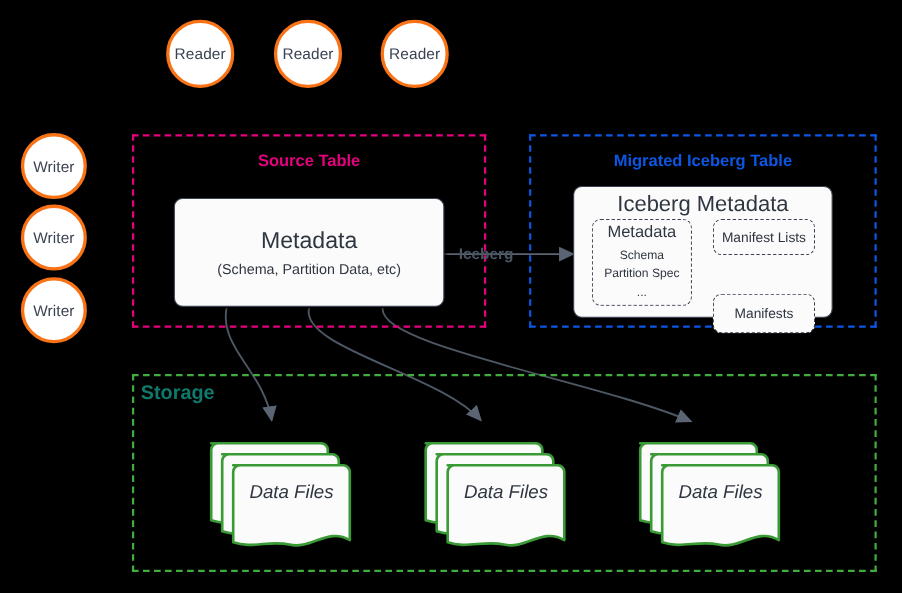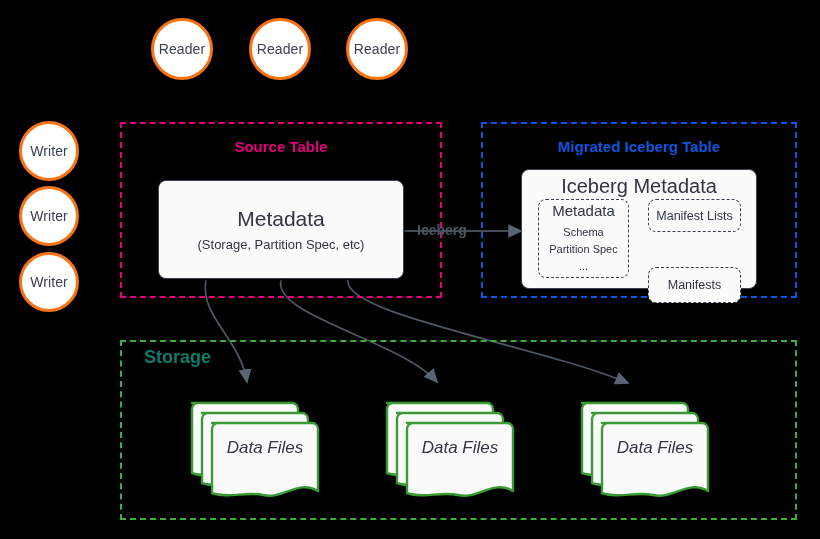--- a/index.html
+++ b/index.html
@@ -191,21 +191,21 @@
   <div class="node-circle writer-circle" style="left:19px; top:252px;">
     <span>Writer</span>
   </div>
 
   <div class="group-box" style="left:120px; top:122px; width:322px; height:176px; border:2.5px dashed #e6007e;"></div>
   <div class="group-title" style="left:120px; top:138px; width:322px; text-align:center; color:#e6007e;">Source Table</div>
 
   <div class="panel" style="left:158px; top:180px; width:246px; height:99px;">
     <div class="centered-stack">
       <div class="meta-main-title">Metadata</div>
-      <div class="meta-main-sub">(Storage, Partition Spec, etc)</div>
+      <div class="meta-main-sub">(Schema, Partition Data, etc)</div>
     </div>
   </div>
 
   <div class="edge-label" style="left:417px; top:222px;">Iceberg</div>
 
   <div class="group-box" style="left:481px; top:122px; width:316px; height:176px; border:2.5px dashed #0b57e3;"></div>
   <div class="group-title" style="left:481px; top:138px; width:316px; text-align:center; color:#0b57e3;">Migrated Iceberg Table</div>
 
   <div class="panel" style="left:521px; top:169px; width:236px; height:120px;">
     <div class="panel-title" style="top:5px; font-size:20px;">Iceberg Metadata</div>
@@ -220,21 +220,21 @@
 
   <div class="dotted-box" style="left:648px; top:199px; width:93px; height:33px;">
     <div class="mid">Manifest Lists</div>
   </div>
 
   <div class="dotted-box" style="left:648px; top:243px; width:93px; height:36px;margin-top:24px;">
     <div class="mid">Manifests</div>
   </div>
 
   <div class="group-box" style="left:120px; top:340px; width:677px; height:180px; border:2.5px dashed #3fae3f;"></div>
-  <div class="group-title" style="left:128px; top:347px; color:#0f7a6b; font-size:18px;margin-left:16px;">Storage</div>
+  <div class="group-title" style="left:128px; top:347px; color:#0f7a6b; font-size:18px;">Storage</div>
 
   <div class="file-stack" style="left:188px; top:394px;">
     <svg width="140" height="108" viewBox="0 0 140 108" xmlns="http://www.w3.org/2000/svg">
       <g fill="#fbfbfb" stroke="#3a9a36" stroke-width="2.4" stroke-linejoin="round">
         <path d="M4,9 h100 a6,6 0 0 1 6,6 v62 c-20,-12 -35,9 -55,4 c-18,-4 -34,4 -51,-2 V15 a6,6 0 0 1 6,-6 z"></path>
         <path d="M14,19 h100 a6,6 0 0 1 6,6 v62 c-20,-12 -35,9 -55,4 c-18,-4 -34,4 -51,-2 V25 a6,6 0 0 1 6,-6 z"></path>
         <path d="M24,29 h100 a6,6 0 0 1 6,6 v62 c-20,-12 -35,9 -55,4 c-18,-4 -34,4 -51,-2 V35 a6,6 0 0 1 6,-6 z"></path>
       </g>
     </svg>
     <div class="file-label">Data Files</div>

